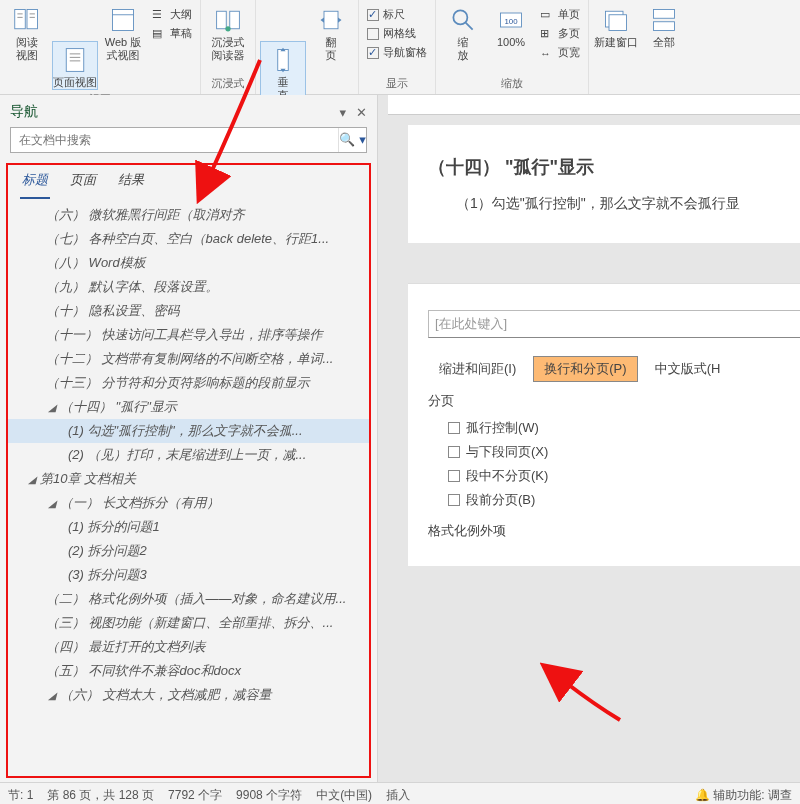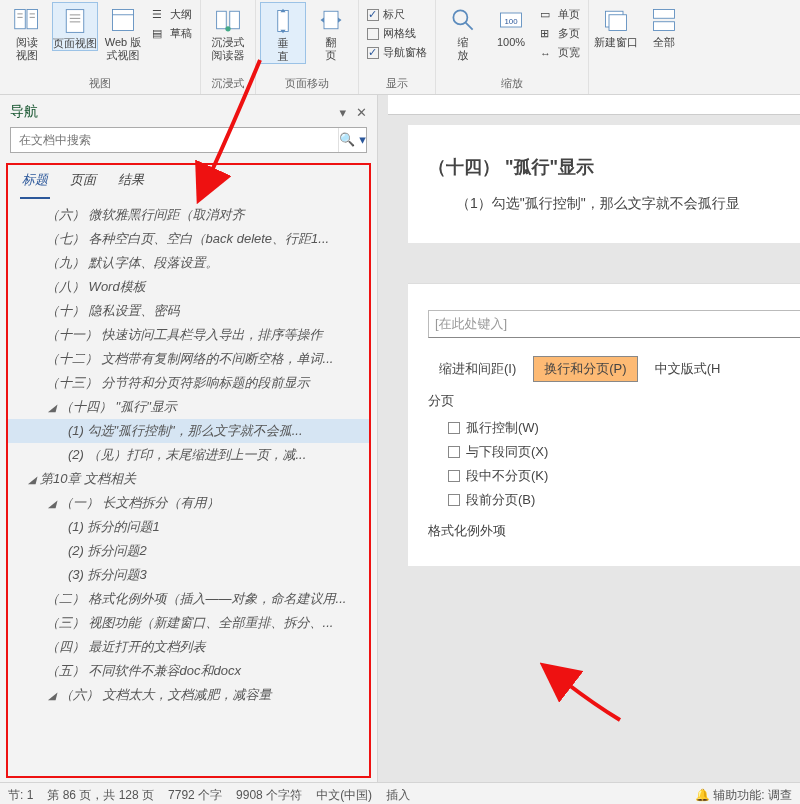--- a/index.html
+++ b/index.html
@@ -5,21 +5,21 @@
 * { margin: 0; padding: 0; box-sizing: border-box; font-family: "Microsoft YaHei", "Segoe UI", sans-serif; }
 body { width: 800px; height: 804px; background: #fff; overflow: hidden; position: relative; font-size: 12px; color: #444; }
 
 
 .ribbon { display: flex; height: 95px; background: #f3f3f3; border-bottom: 1px solid #d4d4d4; }
 .ribbon-group { display: flex; flex-direction: column; align-items: center; padding: 2px 4px 0; border-right: 1px solid #e0e0e0; }
 .ribbon-buttons { display: flex; gap: 2px; flex: 1; align-items: flex-start; }
 .rb-large { display: flex; flex-direction: column; align-items: center; justify-content: flex-start; width: 46px; padding-top: 4px; cursor: pointer; }
 .rb-large .icon { width: 28px; height: 28px; }
 .rb-large .lbl { font-size: 11px; text-align: center; line-height: 1.2; margin-top: 2px; }
-.rb-selected { background: #e1eefa; border: 1px solid #9bc2e6; }
+.rb-selected { background: #e1eefa; border: 1px solid #9bc2e6; margin-top: 39px; }
 .rb-small-col { display: flex; flex-direction: column; gap: 2px; padding-top: 4px; }
 .rb-small { display: flex; align-items: center; gap: 4px; font-size: 11px; padding: 1px 4px; cursor: pointer; }
 .rb-small .sicon { width: 14px; height: 14px; }
 .chk { width: 12px; height: 12px; border: 1px solid #888; display: inline-block; position: relative; }
 .chk.on::after { content: "✓"; position: absolute; top: -2px; left: 0; font-size: 11px; color: #2b579a; }
 .group-label { font-size: 11px; color: #666; padding: 2px 0 3px; }
 
 
 .workspace { display: flex; height: calc(100% - 95px - 22px); }
 .nav-pane { width: 378px; background: #f3f3f3; border-right: 1px solid #d4d4d4; display: flex; flex-direction: column; position: relative; }
@@ -240,22 +240,22 @@
     </div>
     <div class="red-box">
       <div class="nav-tabs">
         <div class="nav-tab active">标题</div>
         <div class="nav-tab">页面</div>
         <div class="nav-tab">结果</div>
       </div>
       <div class="tree">
         <div class="tree-item ind1">（六）  微软雅黑行间距（取消对齐</div>
         <div class="tree-item ind1">（七）  各种空白页、空白（back delete、行距1...</div>
+        <div class="tree-item ind1">（八）  Word模板</div>
         <div class="tree-item ind1">（九）  默认字体、段落设置。</div>
-        <div class="tree-item ind1">（八）  Word模板</div>
         <div class="tree-item ind1">（十）  隐私设置、密码</div>
         <div class="tree-item ind1">（十一）  快速访问工具栏导入导出，排序等操作</div>
         <div class="tree-item ind1">（十二）  文档带有复制网络的不间断空格，单词...</div>
         <div class="tree-item ind1">（十三）  分节符和分页符影响标题的段前显示</div>
         <div class="tree-item ind1">
             <span class="arrow">◢</span>
             <span>（十四）  "孤行"显示</span>
           </div>
         <div class="tree-item ind2 selected">(1)   勾选"孤行控制"，那么文字就不会孤...</div>
         <div class="tree-item ind2">(2)   （见）打印，末尾缩进到上一页，减...</div>

